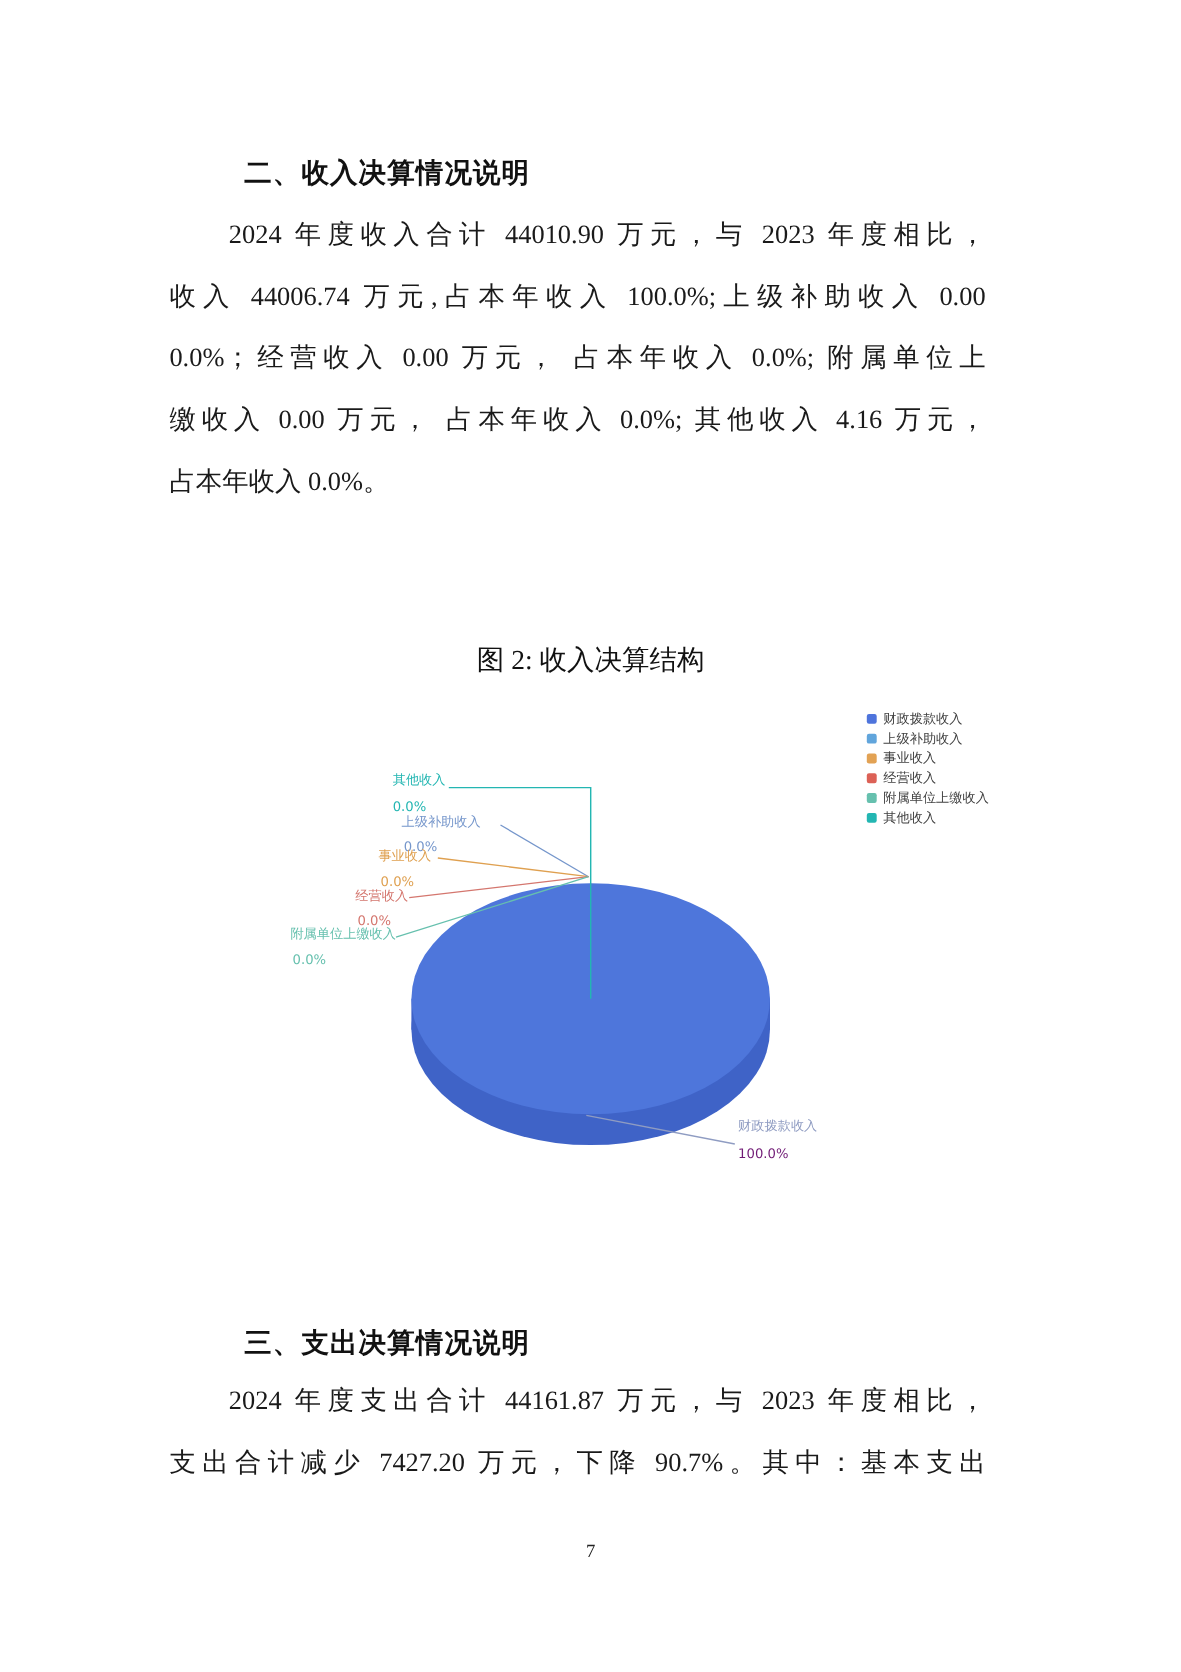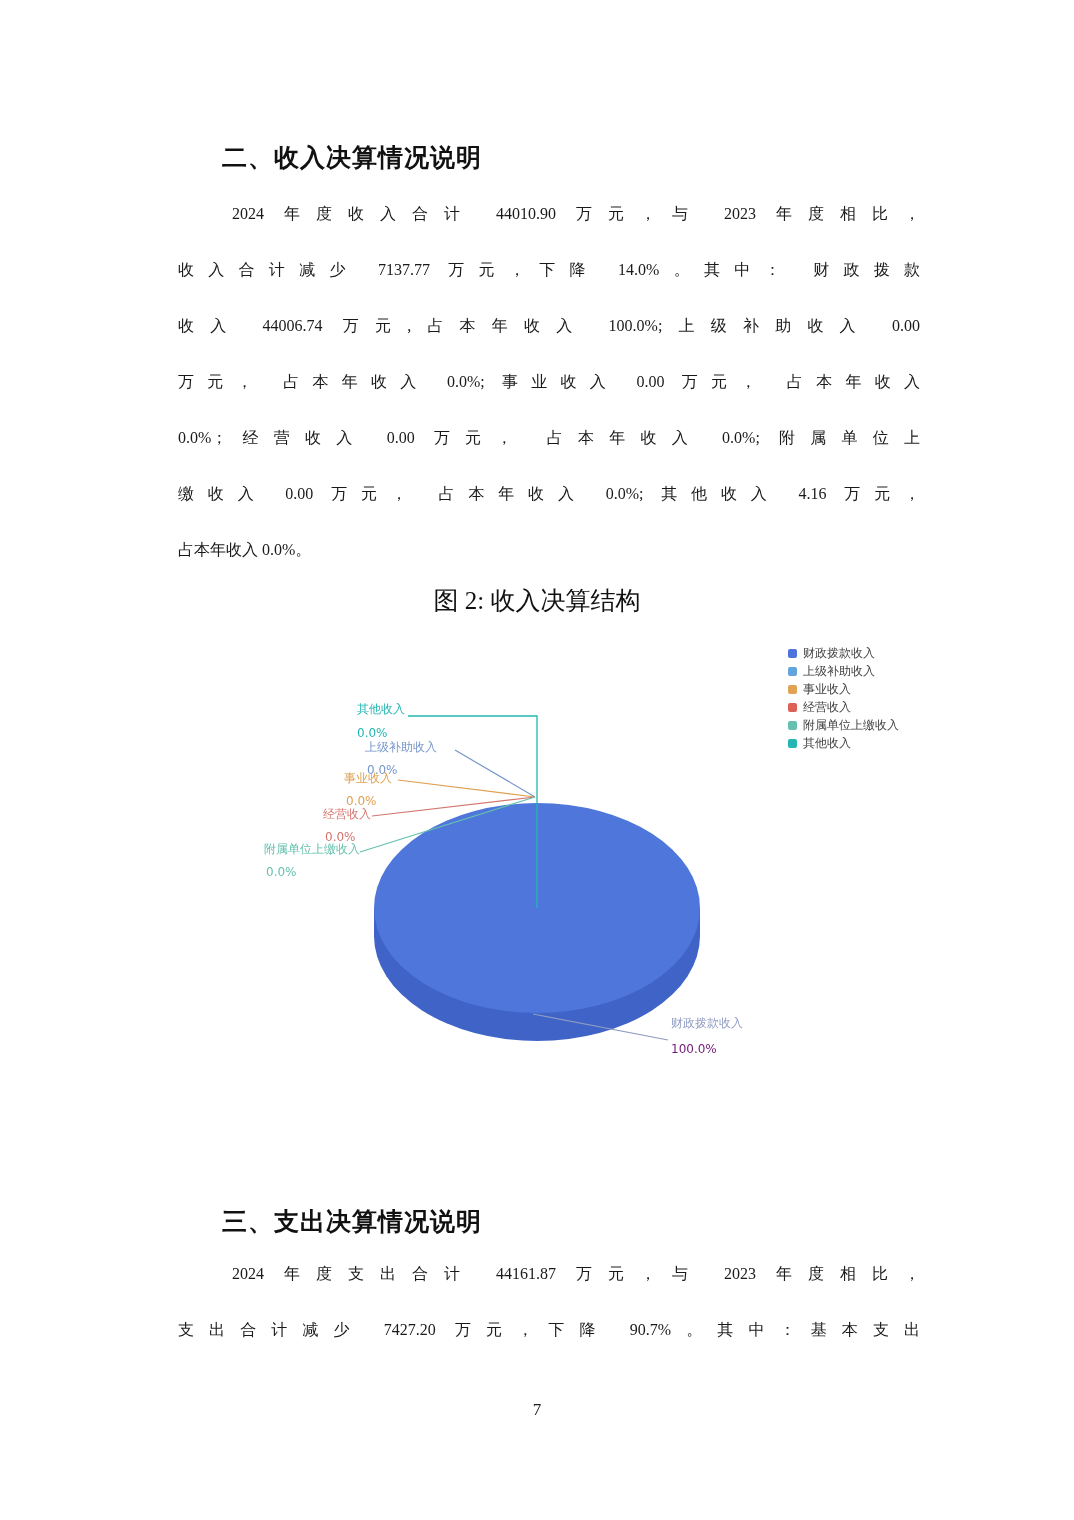--- a/index.html
+++ b/index.html
@@ -10,21 +10,21 @@
     font-family:"Liberation Serif","DejaVu Serif",serif;
     color:#1a1a1a;
     overflow:hidden;
   }
   .heading{
     position:absolute;left:222px;width:700px;
     font-family:Liberation Serif, serif;
     font-weight:bold;font-size:25px;line-height:32px;color:#111;
     letter-spacing:1px;
   }
-  .para{position:absolute;left:178px;width:742px;font-size:16px;}
+  .para{position:absolute;left:154px;width:742px;font-size:24px;}
   .para .line{
     height:56px;line-height:56px;white-space:nowrap;
     text-align:justify;text-align-last:justify;
   }
   .para .line.indent{text-indent:54px;}
   .para .line.last{text-align-last:left;}
   .caption{
     position:absolute;left:0;width:1074px;top:582px;
     text-align:center;font-size:25px;line-height:38px;color:#111;
   }
@@ -45,23 +45,21 @@
 </style>
 </head>
 <body>
 
 <div class="page">
 
   <div class="heading" style="top:142px;">二、收入决算情况说明</div>
 
   <div class="para" style="top:186px;">
     <div class="line indent">2024 年度收入合计 44010.90 万元，与 2023 年度相比，</div>
-    <div class="line">收入合计减少 7137.77 万元，下降 14.0%。其中： 财政拨款</div>
     <div class="line">收入 44006.74 万元,占本年收入 100.0%;上级补助收入 0.00</div>
-    <div class="line">万元， 占本年收入 0.0%;  事业收入 0.00 万元， 占本年收入</div>
     <div class="line">0.0%；经营收入 0.00 万元， 占本年收入 0.0%;  附属单位上</div>
     <div class="line">缴收入 0.00 万元， 占本年收入 0.0%;  其他收入 4.16 万元，</div>
     <div class="line last">占本年收入 0.0%。</div>
   </div>
 
   <div class="caption">图 2: 收入决算结构</div>
 
   <div class="chart">
     <svg width="1074" height="480" viewBox="0 0 1074 480">
 

